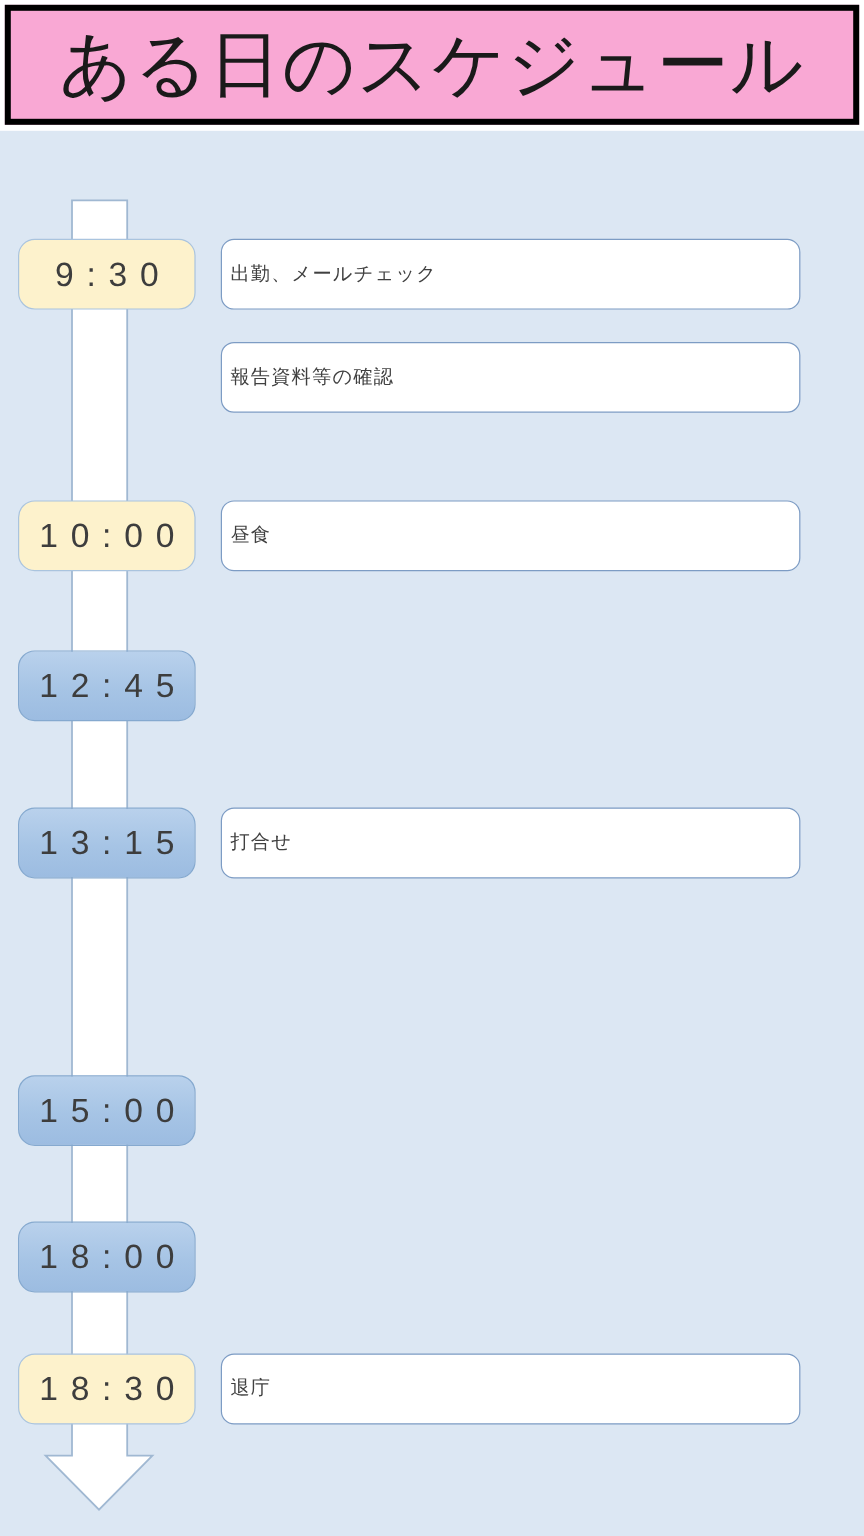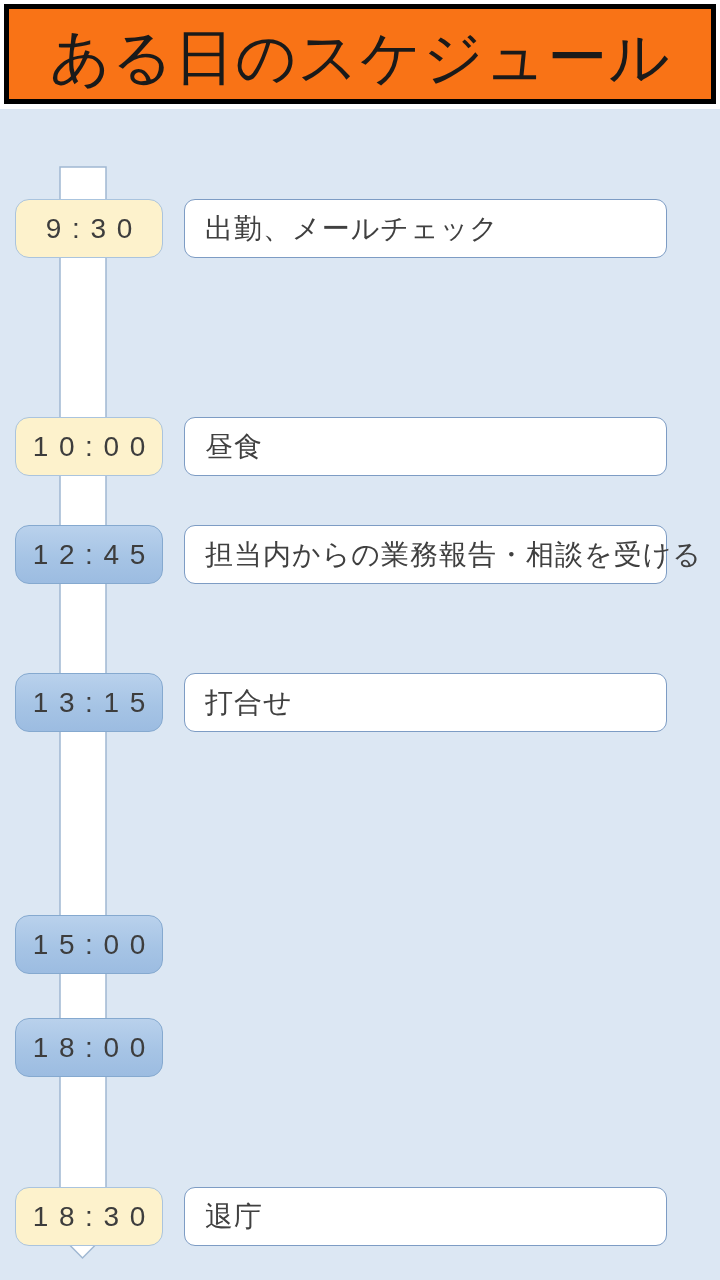--- a/index.html
+++ b/index.html
@@ -15,24 +15,24 @@
     background: #ffffff;
     overflow: hidden;
   }
   
   .title-box {
     position: absolute;
     left: 4px;
     top: 4px;
     width: 702px;
     height: 90px;
-    background: #f97316;
+    background: #f9a8d4;
     border: 5px solid #000000;
     display: flex;
-    align-items: flex-end;
+    align-items: center;
     justify-content: center;
   }
   .title-text {
     font-size: 60px;
     font-weight: 300;
     letter-spacing: 1px;
     color: #1a1a1a;
     white-space: nowrap;
   }
   
@@ -93,23 +93,23 @@
     width: 483px;
     height: 59px;
     background: #ffffff;
     border: 1.5px solid #7d9cc4;
     border-radius: 11px;
     box-sizing: border-box;
     display: flex;
     align-items: center;
   }
   .event-text {
-    font-size: 28px;
+    font-size: 16px;
     color: #404040;
-    padding-left: 20px;
+    padding-left: 7px;
     letter-spacing: 1px;
     white-space: nowrap;
   }
 </style>
 </head>
 <body>
 
 <div class="page">
 
   <div class="title-box">
@@ -125,62 +125,62 @@
   <div class="row" style="top: 90px;">
     <div class="time-badge cream">
       <span class="time-text">9:30</span>
     </div>
     <div class="event-box">
       <span class="event-text">出勤、メールチェック</span>
     </div>
   </div>
 
   <div class="row" style="top: 176px;">
+    <div class="event-box">
+      <span class="event-text">報告資料等の確認</span>
+    </div>
   </div>
 
   <div class="row" style="top: 308px;">
     <div class="time-badge cream">
       <span class="time-text">10:00</span>
     </div>
     <div class="event-box">
       <span class="event-text">昼食</span>
     </div>
   </div>
 
-  <div class="row" style="top: 416px;">
+  <div class="row" style="top: 433px;">
     <div class="time-badge blue">
       <span class="time-text">12:45</span>
-    </div>
-    <div class="event-box">
-      <span class="event-text">担当内からの業務報告・相談を受ける</span>
     </div>
   </div>
 
   <div class="row" style="top: 564px; border-radius: 14px;">
     <div class="time-badge blue">
       <span class="time-text">13:15</span>
     </div>
     <div class="event-box">
       <span class="event-text">打合せ</span>
     </div>
   </div>
 
-  <div class="row" style="top: 806px;">
+  <div class="row" style="top: 787px;">
     <div class="time-badge blue">
       <span class="time-text">15:00</span>
     </div>
   </div>
 
   <div class="row" style="top: 909px; border-radius: 28px;">
     <div class="time-badge blue">
       <span class="time-text">18:00</span>
     </div>
   </div>
 
-  <div class="row" style="top: 1078px; border-radius: 17px;">
+  <div class="row" style="top: 1019px; border-radius: 17px;">
     <div class="time-badge cream">
       <span class="time-text">18:30</span>
     </div>
     <div class="event-box">
       <span class="event-text">退庁</span>
     </div>
   </div>
 </div>
   </div>
 

